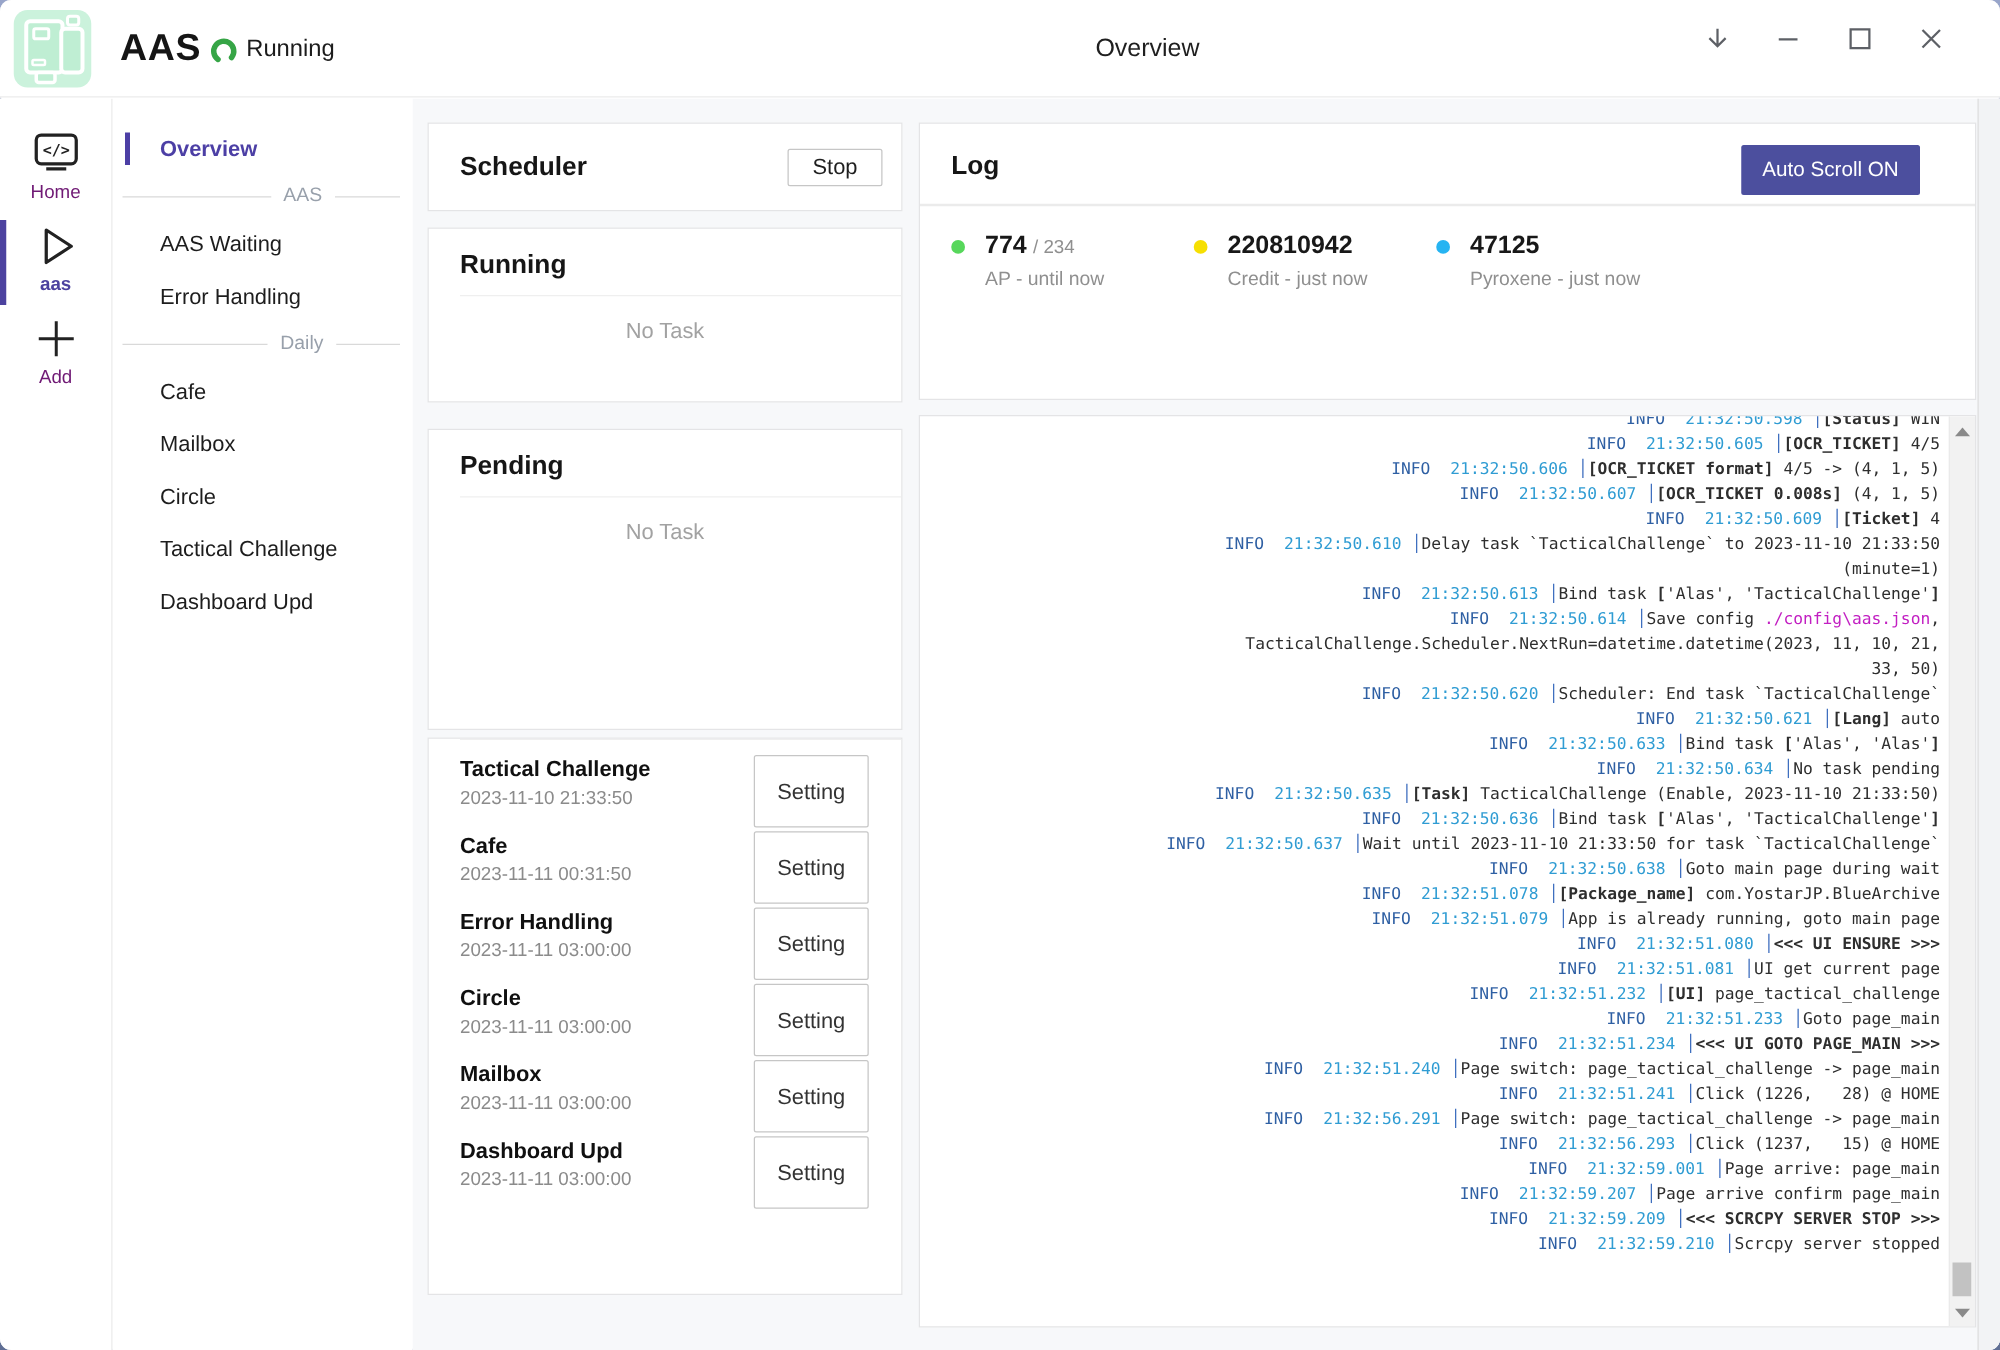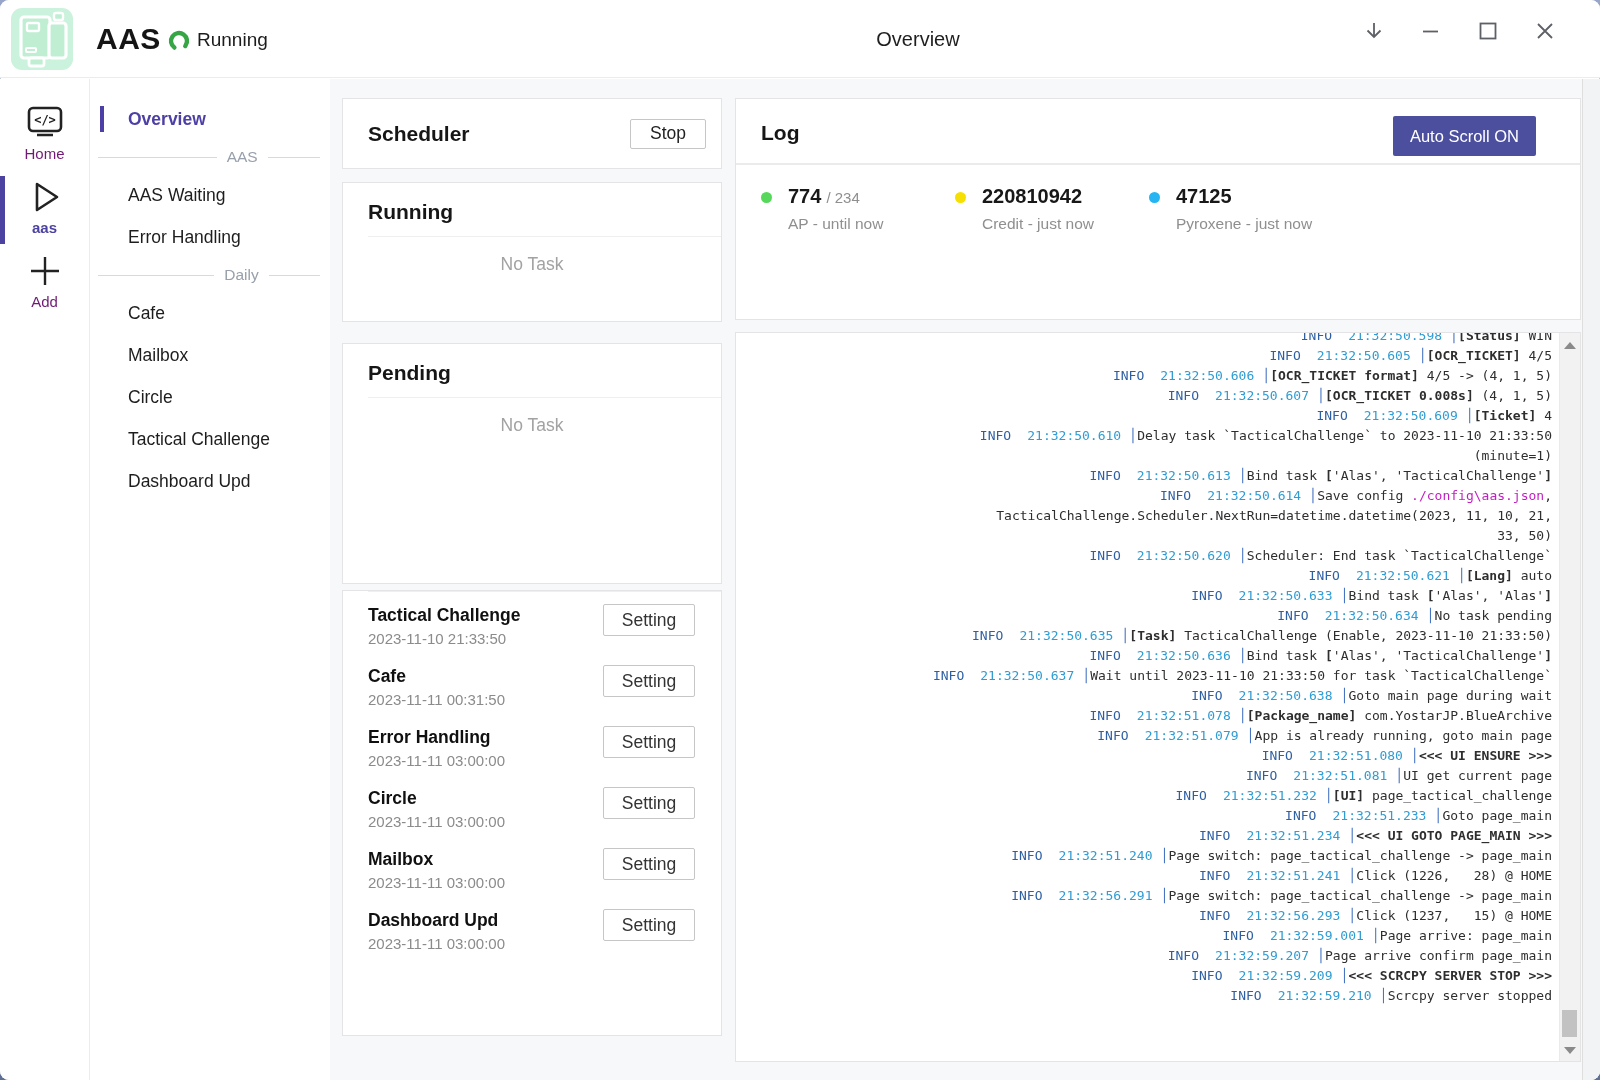--- a/index.html
+++ b/index.html
@@ -52,21 +52,21 @@
   .btn { border:1px solid #c6c6c6; background:#fff; border-radius:2px; color:#1f1f1f; font-family:inherit; cursor:pointer; }
   .stop-btn { height:30px; padding:0 19px; font-size:17.5px; }
   .card-head { padding:17px 25px 12px; }
   .rule { height:1px; background:#efefef; margin-left:25px; }
   .empty { margin-top:17px; text-align:center; color:#a2a2a2; font-size:17.5px; }
 
   .task-list { padding-top:6px; }
   .task { position:relative; padding:7px 130px 7px 25px; height:61px; }
   .task-name { font-size:17.5px; font-weight:700; color:#101010; }
   .task-date { font-size:15px; color:#8b8b8b; margin-top:4px; }
-  .setting-btn { position:absolute; right:26px; top:6px; width:92px; height:32px; font-size:17.5px; color:#333; }
+  .setting-btn { position:absolute; right:26px; top:6px; width:92px; height:58px; font-size:17.5px; color:#333; }
 
   
   .loghead-title { position:absolute; left:25px; top:22px; }
   .autoscroll-btn { position:absolute; right:44px; top:17px; height:40px; padding:4px 17px; background:#4c4f9e; color:#fff; font-size:16.5px; border:none; border-radius:2px; font-family:inherit; cursor:pointer; }
   .loghead-rule { position:absolute; left:0; right:0; top:64px; height:2px; background:#ebebeb; }
   .stats { position:absolute; left:25px; top:86px; display:flex; }
   .stat { width:194px; display:flex; }
   .stat-dot { width:11px; height:11px; border-radius:50%; margin:7px 16px 0 0; flex:none; }
   .stat-value { font-size:20px; font-weight:700; color:#181818; }
   .stat-suffix { font-size:15px; color:#8f8f8f; font-weight:400; margin-left:5px; }

